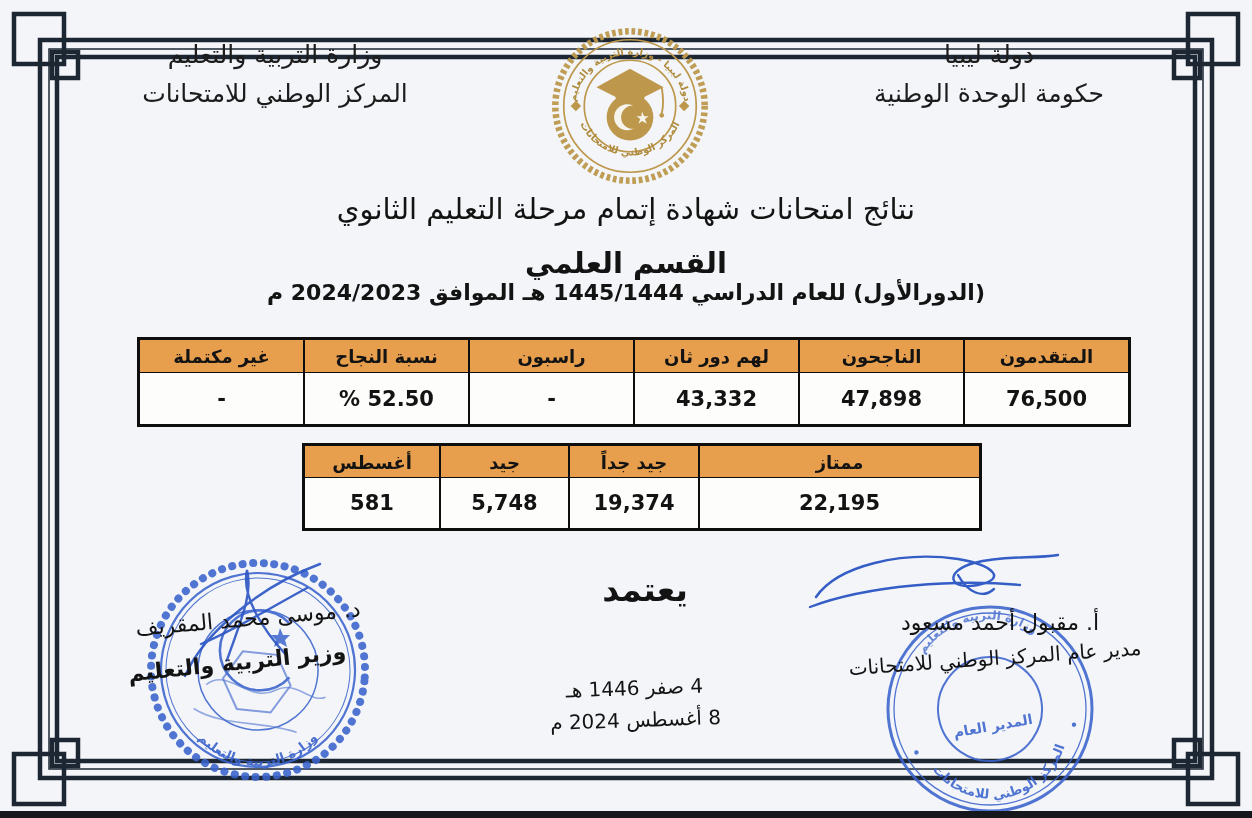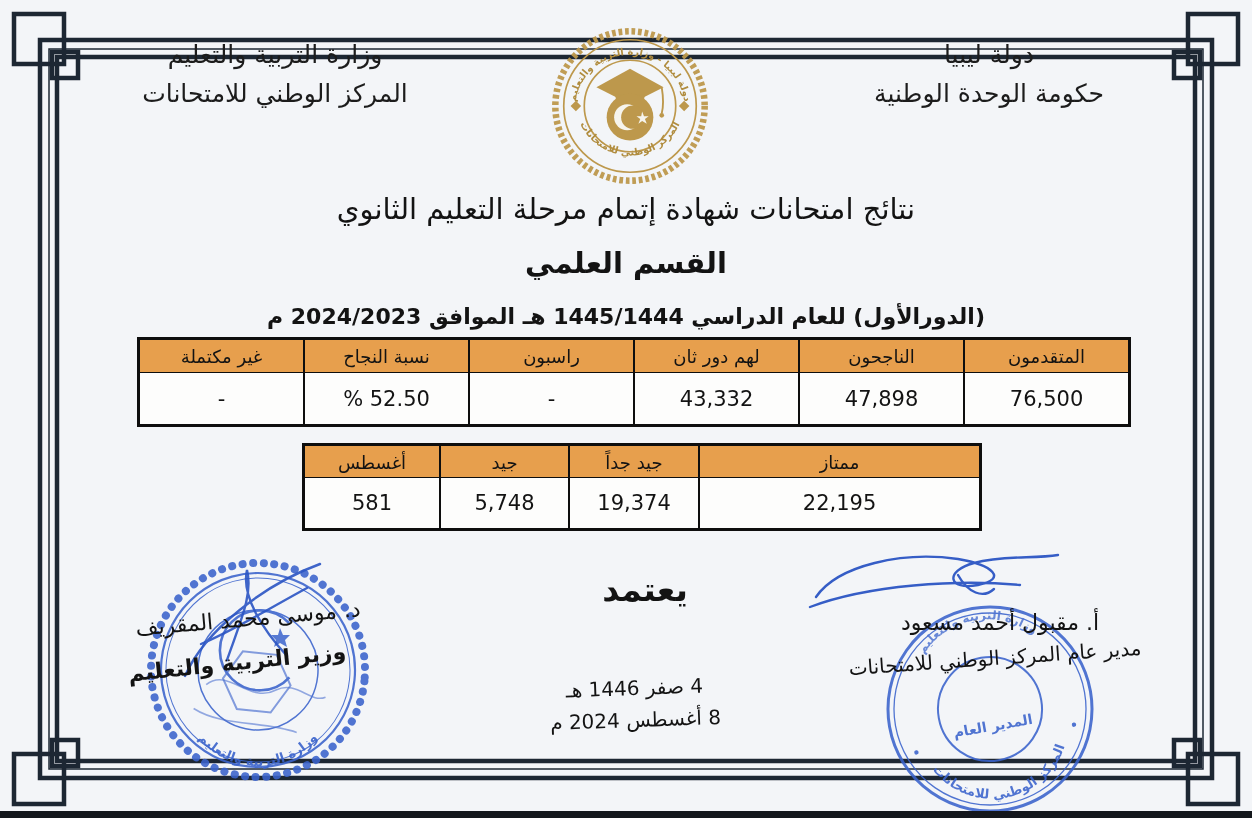--- a/index.html
+++ b/index.html
@@ -11,26 +11,26 @@
   }
   .abs{position:absolute;}
   
   .hdr{ text-align:center; line-height:1.55; font-size:25px; font-weight:500; color:#1c1c1c;}
   .hdr-right{ top:36px; right:118px; width:290px;}
   .hdr-left{ top:36px; left:100px; width:350px;}
   
   .title-wrap{ left:0; right:0; text-align:center;}
   .t1{ top:192px; font-size:29px; font-weight:normal;}
   .t2{ top:246px; font-size:29px; font-weight:bold;}
-  .t3{ top:280px; font-size:22px; font-weight:bold;margin-top:24px;}
+  .t3{ top:280px; font-size:22px; font-weight:bold;}
   
   .tbl{ display:grid; border:2px solid #0e0e0e; background:#fff;}
   .tbl .cell{
     border:1px solid #0e0e0e; display:flex; align-items:center; justify-content:center;
-    font-weight:normal;
+    font-weight:bold;
   }
   .tbl .th{ background:#E79F4D; font-size:18px; height:33px;}
   .tbl .td{ background:#fdfdfc; font-size:21px;}
   #results-table{ top:337px; left:137px; width:990px; grid-template-columns:repeat(6,1fr); grid-auto-rows:33px 53px;}
   #grades-table{ top:443px; left:302px; width:676px; grid-template-columns:281px 130px 129px 136px; grid-auto-rows:32px 52px;}
   
   .approve{ top:570px; left:560px; width:170px; text-align:center; font-size:33px; font-weight:bold;}
   .sig-name{ font-size:22px; font-weight:500; text-align:center;}
   .sig-title{ font-size:20px; font-weight:500; text-align:center;}
   .right-name{ top:610px; left:860px; width:280px;}

